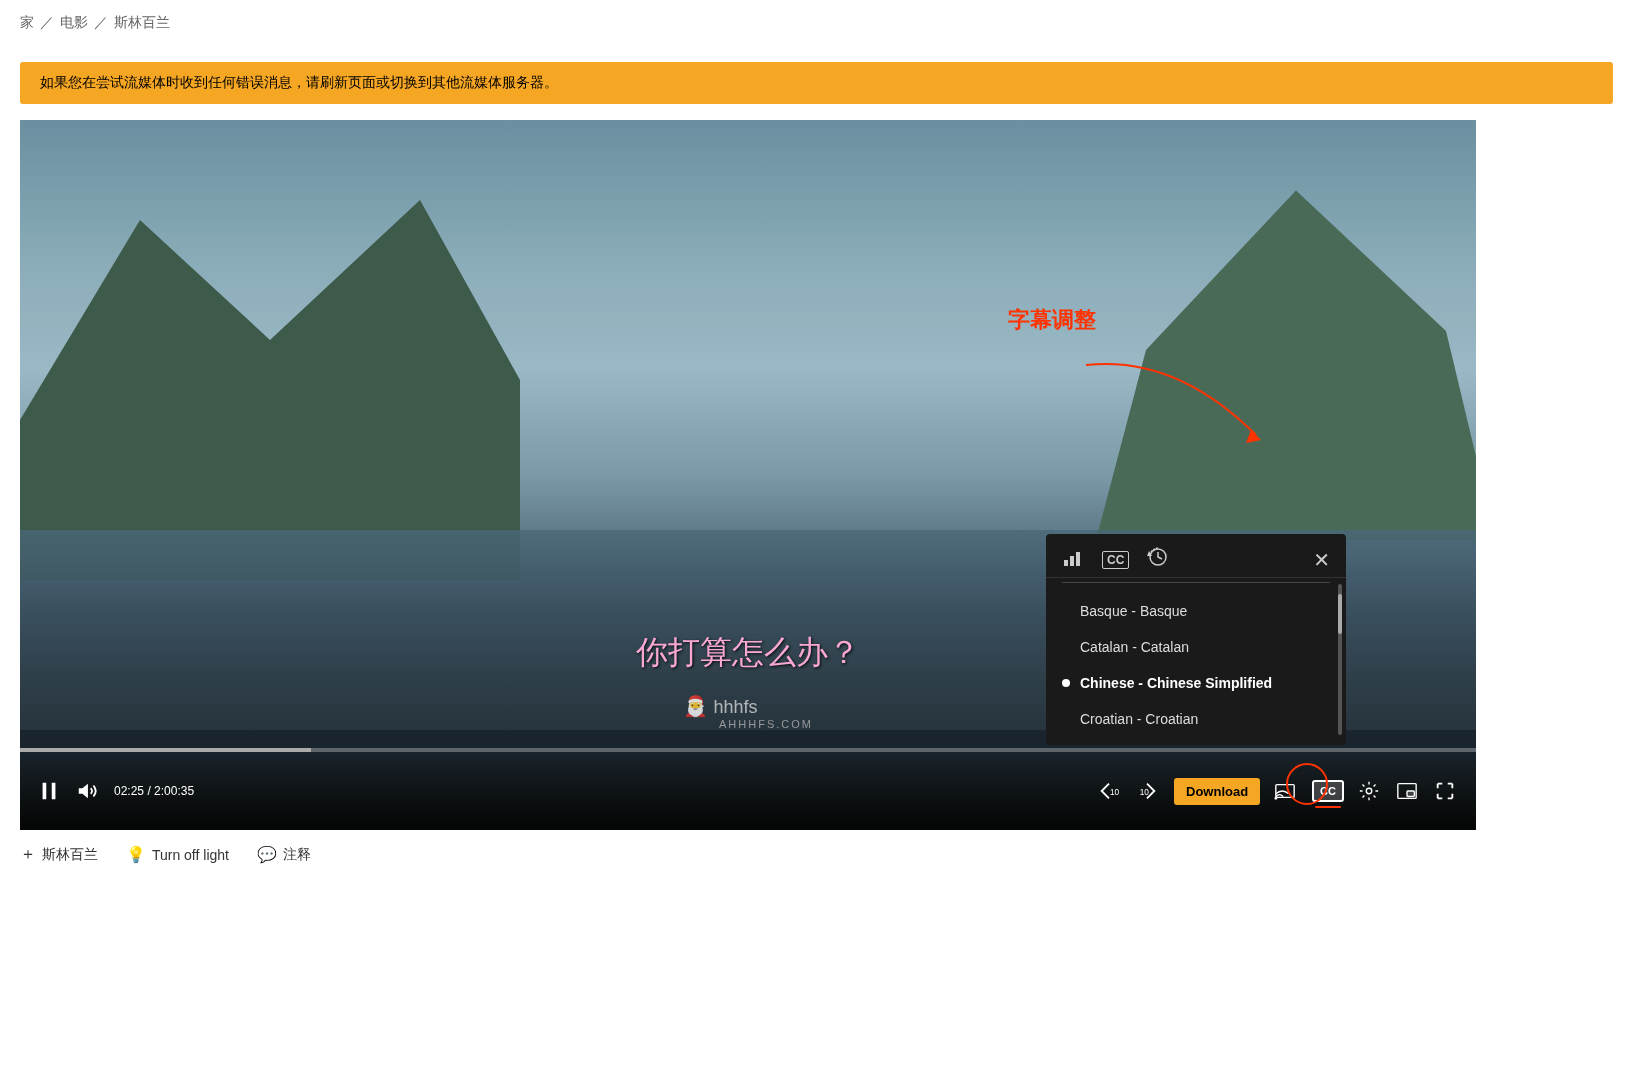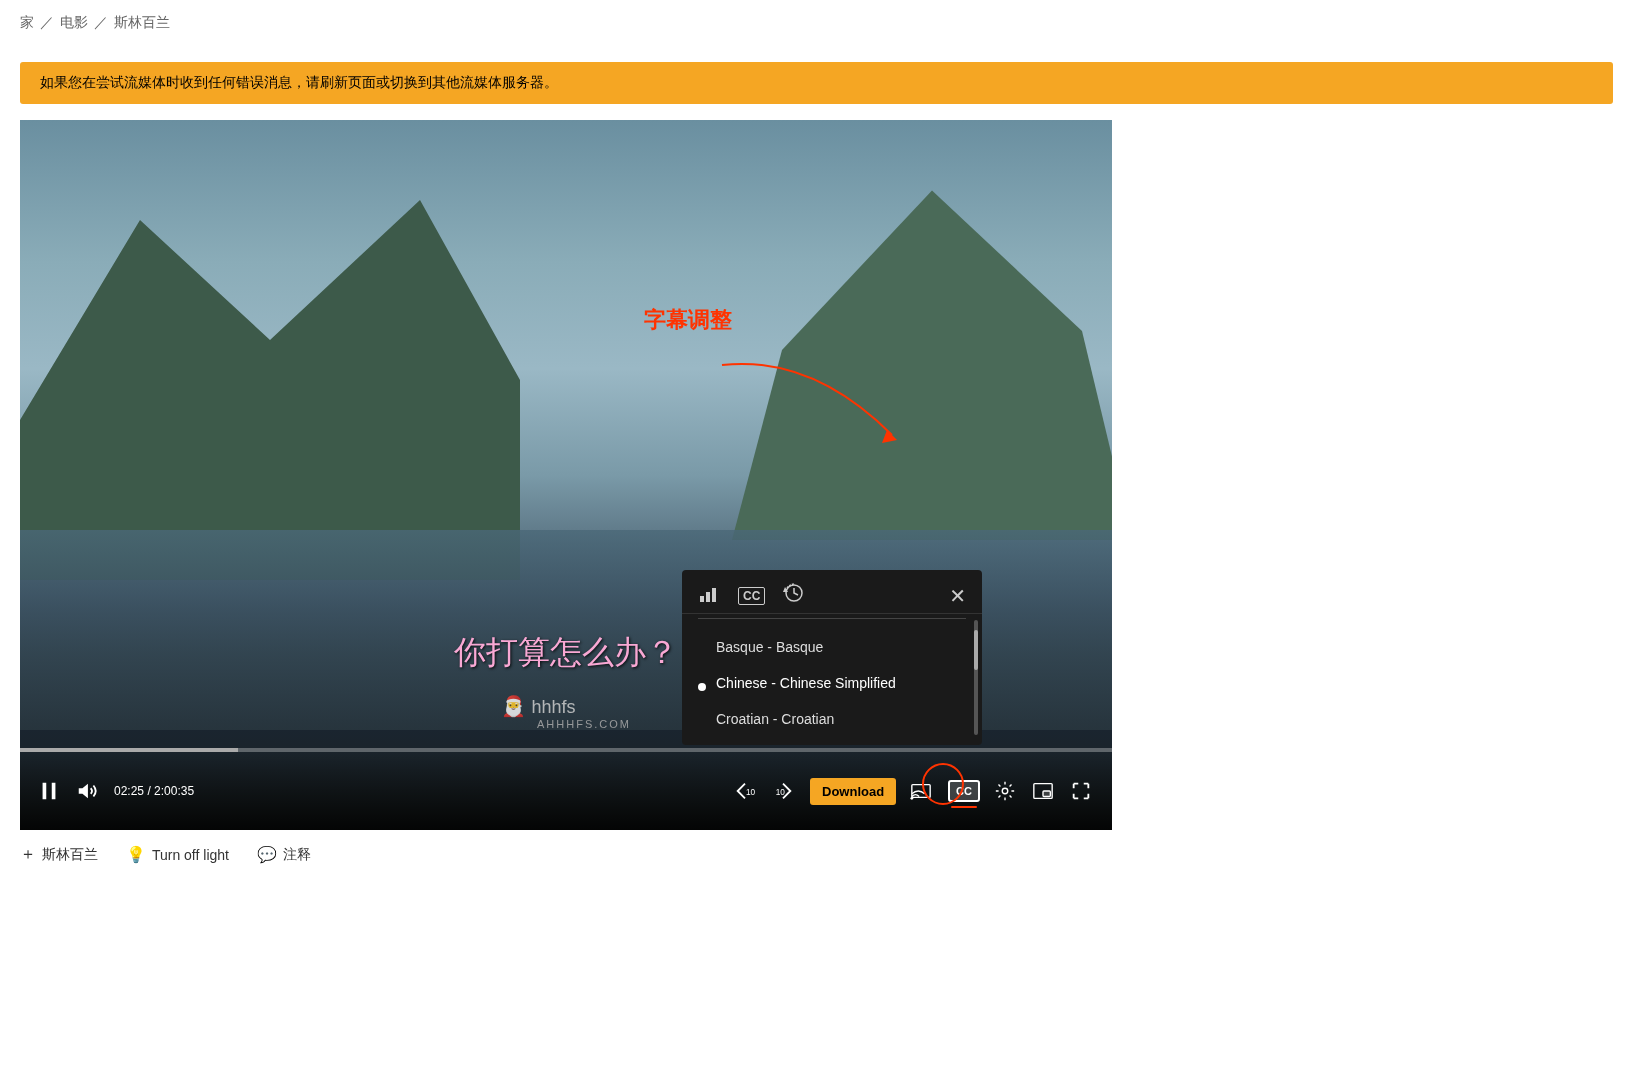--- a/index.html
+++ b/index.html
@@ -29,21 +29,21 @@
       color: #000;
       margin: 16px 20px;
       border-radius: 3px;
     }
 
     
     .video-wrapper {
       margin: 12px 20px 0;
       background: #000;
       position: relative;
-      width: 1092px;
+      width: 1456px;
       height: 710px;
       overflow: hidden;
     }
 
     
     .video-bg {
       width: 100%;
       height: 100%;
       background: linear-gradient(
         180deg,
@@ -289,22 +289,21 @@
       padding: 10px 16px;
       color: #ddd;
       font-size: 14px;
       cursor: pointer;
       display: flex;
       align-items: center;
       gap: 10px;
     }
     .caption-item.selected {
       color: #fff;
-      font-weight: normal;
-      align-items: flex-end;
+      font-weight: bold;
     }
     .caption-item .dot {
       width: 8px;
       height: 8px;
       border-radius: 50%;
       background: #fff;
       flex-shrink: 0;
     }
     .caption-item .dot-placeholder {
       width: 8px;
@@ -425,20 +424,24 @@
         </span>
       </div>
       <span class="caption-menu-close">✕</span>
     </div>
     <div class="caption-menu-divider"></div>
     <div class="caption-menu-items">
       <div class="caption-item">
         <span class="dot-placeholder"></span>
         <span>Basque - Basque</span>
       </div>
+      <div class="caption-item">
+        <span class="dot-placeholder"></span>
+        <span>Catalan - Catalan</span>
+      </div>
       <div class="caption-item selected">
         <span class="dot"></span>
         <span>Chinese - Chinese Simplified</span>
       </div>
       <div class="caption-item">
         <span class="dot-placeholder"></span>
         <span>Croatian - Croatian</span>
       </div>
     </div>
     <div class="caption-scroll-bar">

